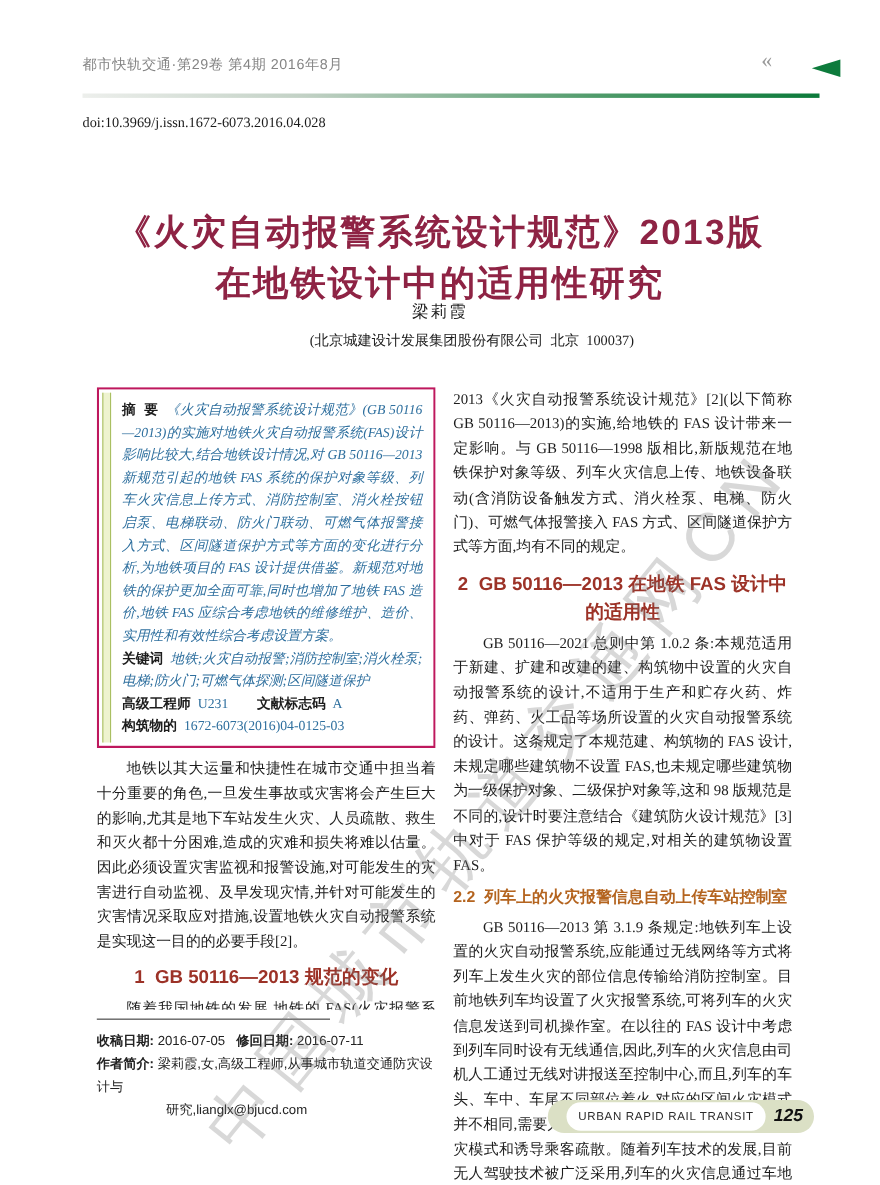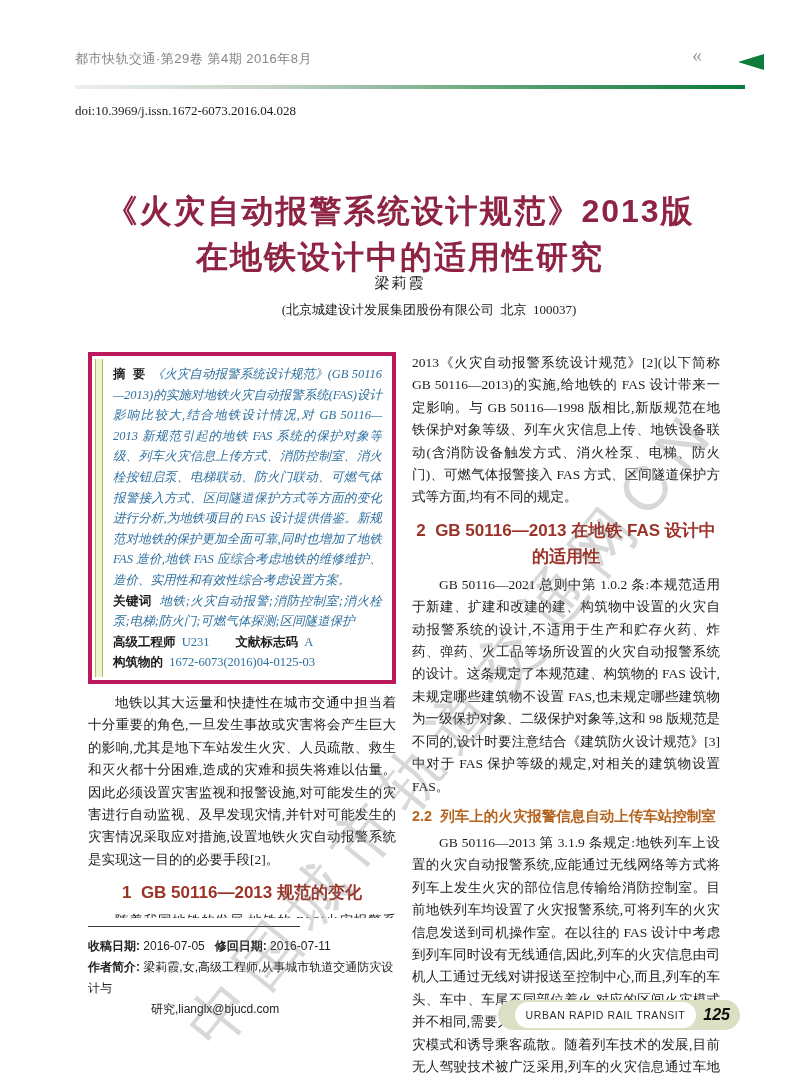--- a/index.html
+++ b/index.html
@@ -31,21 +31,21 @@
              color:rgba(125,125,125,.30);z-index:3;pointer-events:none;
              font-family:"Liberation Sans",sans-serif;}
 
   
   .columns{position:absolute;top:352px;left:88px;width:632px;display:flex;gap:16px;z-index:1;}
   .col{width:308px;font-size:13.5px;line-height:22.4px;text-align:justify;}
   .col-left{position:relative;height:725px;}
   .flow{height:566px;overflow:hidden;}
 
   
-  .abs-box{position:relative;border:4px solid #be185d;padding:8px 10px 7px 21px;box-sizing:border-box;}
+  .abs-box{position:relative;border:2px solid #be185d;padding:8px 10px 7px 21px;box-sizing:border-box;}
   .abs-bar{position:absolute;left:3px;top:3px;bottom:3px;width:6px;background:#eef3cf;
            border-left:1px solid #a9bf62;border-right:1px solid #a9bf62;}
   .abs-p{margin:0;font-size:12.5px;line-height:20.6px;}
   .b-label{font-weight:bold;color:#1c1c1c;font-family:"Liberation Sans",sans-serif;font-style:normal;}
   .blue{color:#2e6f9e;}
   .kai{font-style:italic;}
   .meta-gap{display:inline-block;width:26px;}
 
   
   .para{margin:0;text-indent:2em;}

